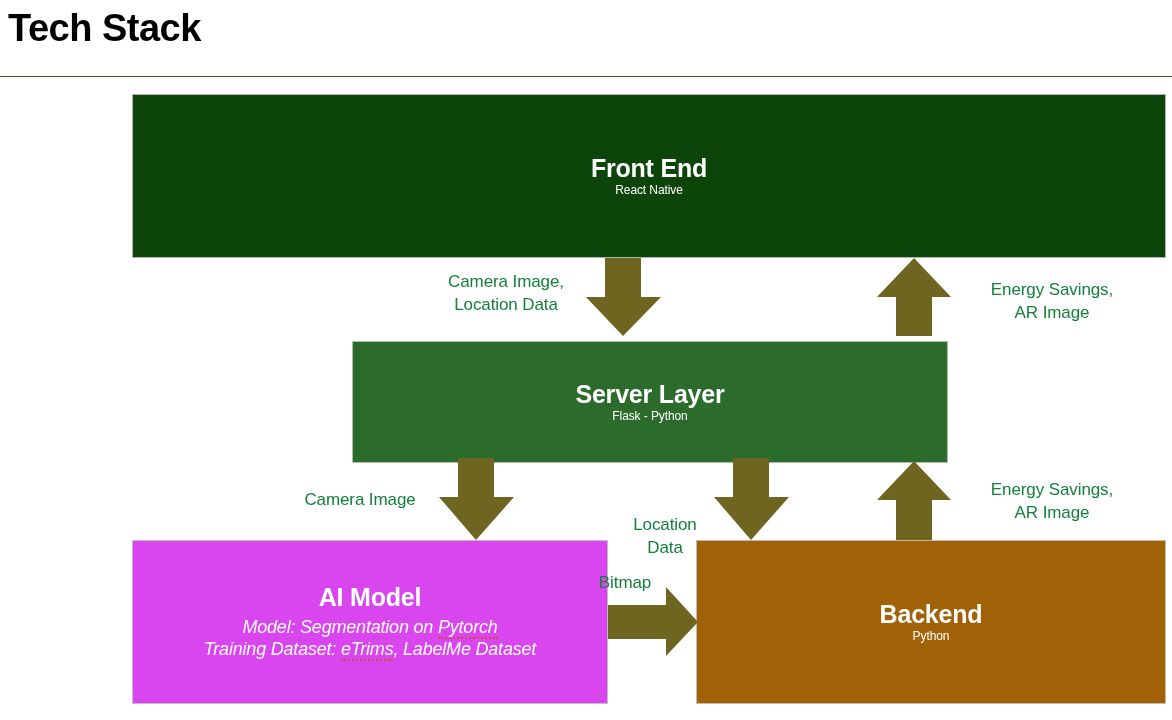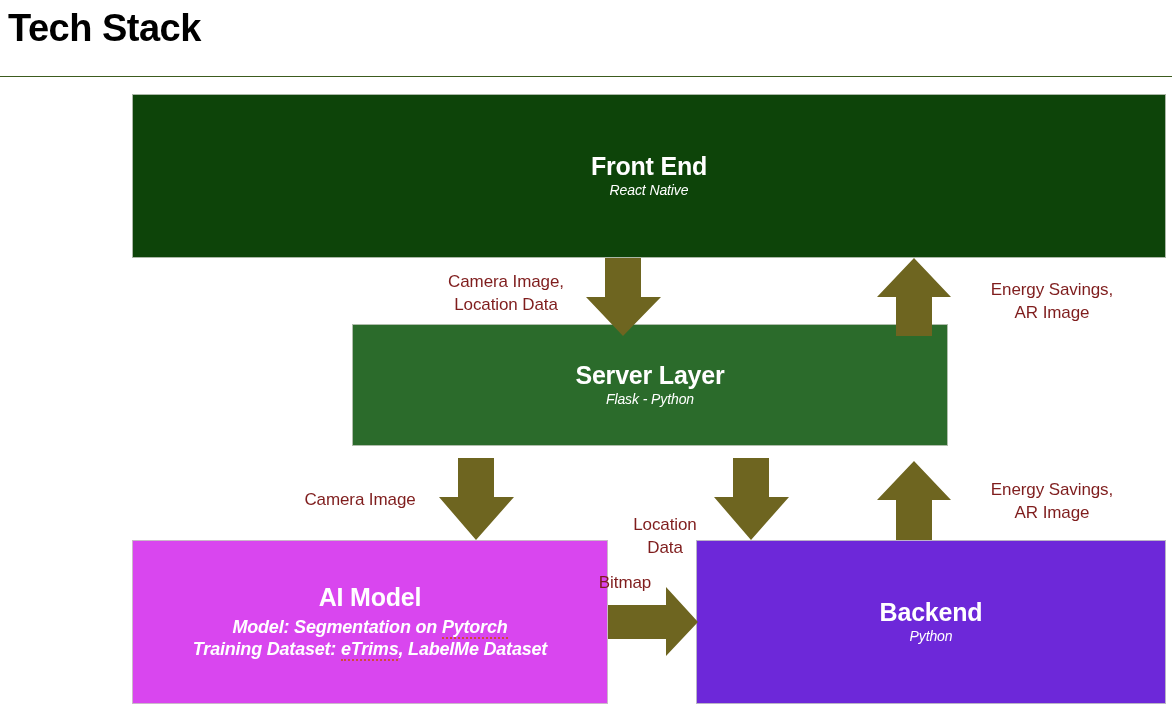--- a/index.html
+++ b/index.html
@@ -53,58 +53,57 @@
     text-align: center;
     border: 1px solid rgba(200,205,195,0.85);
   }
   .box .box-title {
     font-size: 25px;
     font-weight: bold;
     line-height: 1.18;
     letter-spacing: -0.2px;
   }
   .box .box-sub {
-    font-size: 14px;
-    font-style: italic;
+    font-size: 12px;
     font-weight: bold;
     line-height: 1.28;
     letter-spacing: -0.1px;
   }
   .box .box-sub.plain {
     font-weight: normal;
   }
 
   #box-frontend {
     left: 132px;  top: 94px;
     width: 1034px; height: 164px;
     background: #0D4409;
   }
   #box-server {
-    left: 352px;  top: 324px;
+    left: 352px;  top: 341px;
     width: 596px;  height: 122px;
     background: #2B6B2B;
   }
   #box-ai {
     left: 132px;  top: 540px;
     width: 476px;  height: 164px;
     background: #d946ef;
   }
   #box-backend {
     left: 696px;  top: 540px;
     width: 470px;  height: 164px;
-    background: #6d28d9;
+    background: #a16207;
   }
 
   .ai-lines {
     margin-top: 3px;
   }
   .ai-lines div {
     font-size: 18px;
     font-style: italic;
-    font-weight: bold;
+    font-weight: normal;
     line-height: 1.25;
     letter-spacing: -0.2px;
     white-space: nowrap;
   }
   .sp {
     border-bottom: 2px dotted #D14B3C;
     padding-bottom: 0px;
   }
 
   
@@ -112,21 +111,21 @@
     position: absolute;
     left: 0; top: 0;
     width: 1172px; height: 720px;
     pointer-events: none;
   }
 
   
   .elabel {
     position: absolute;
     font-size: 17px;
-    color: #7f1d1d;
+    color: #15803d;
     line-height: 1.35;
     text-align: center;
     white-space: pre-line;
     letter-spacing: -0.1px;
   }
   #lbl-camloc { left: 406px; top: 271px; width: 200px; }
   #lbl-energy1 { left: 952px; top: 279px; width: 200px; text-align: center;}
   #lbl-camera  { left: 260px; top: 489px; width: 200px; }
   #lbl-locdata { left: 596px; top: 478px; width: 138px; margin-top: 36px; }
   #lbl-energy2 { left: 952px; top: 479px; width: 200px; }

